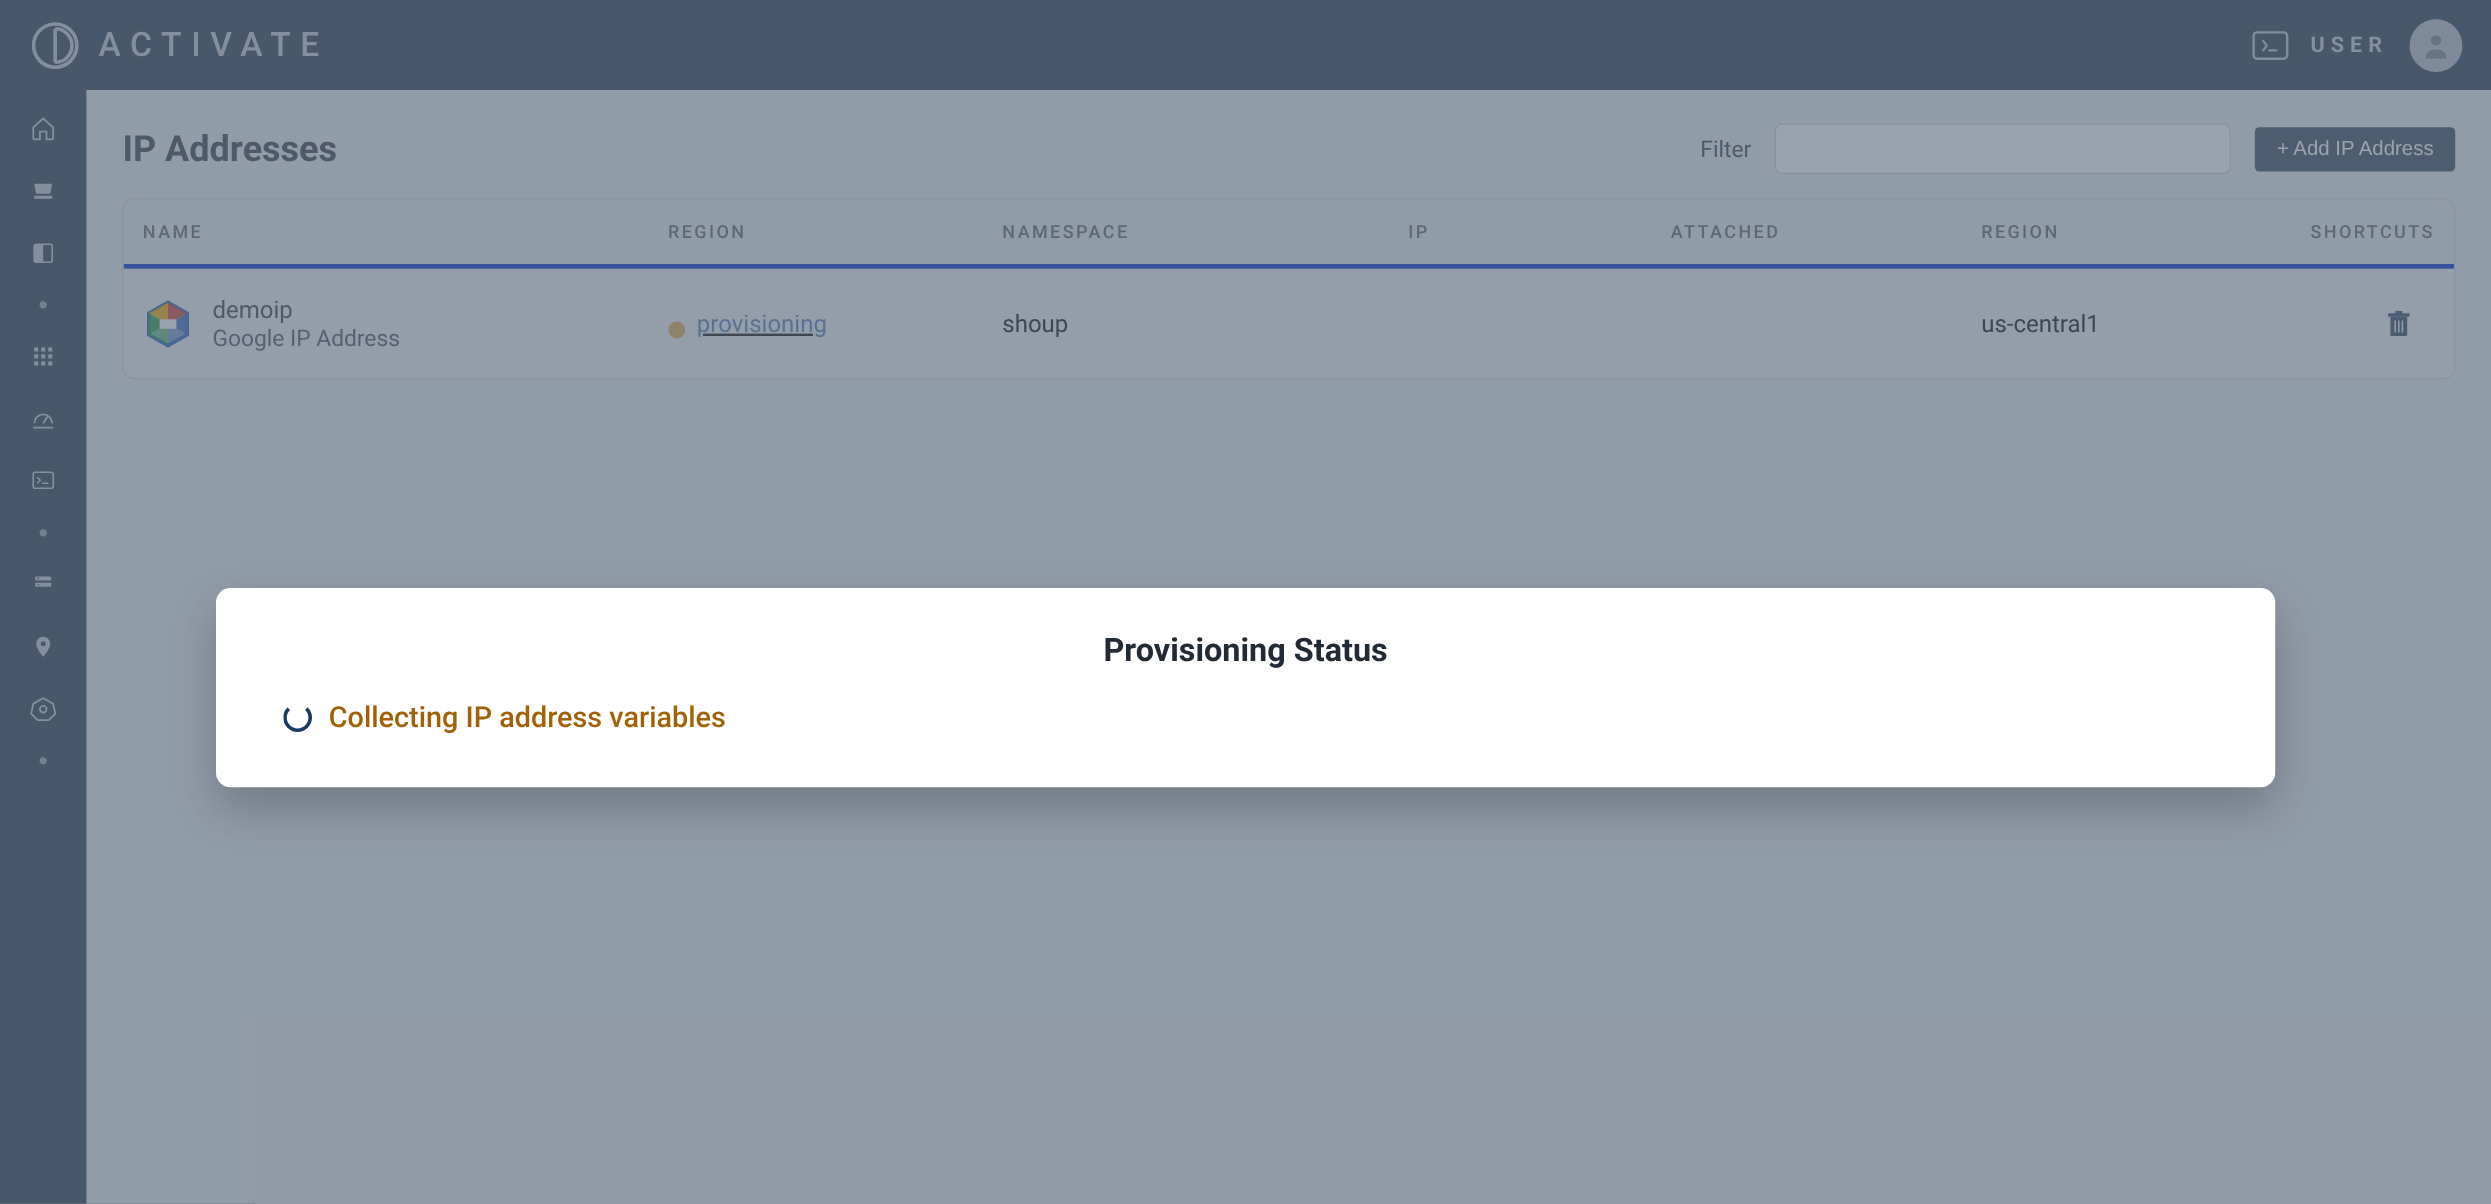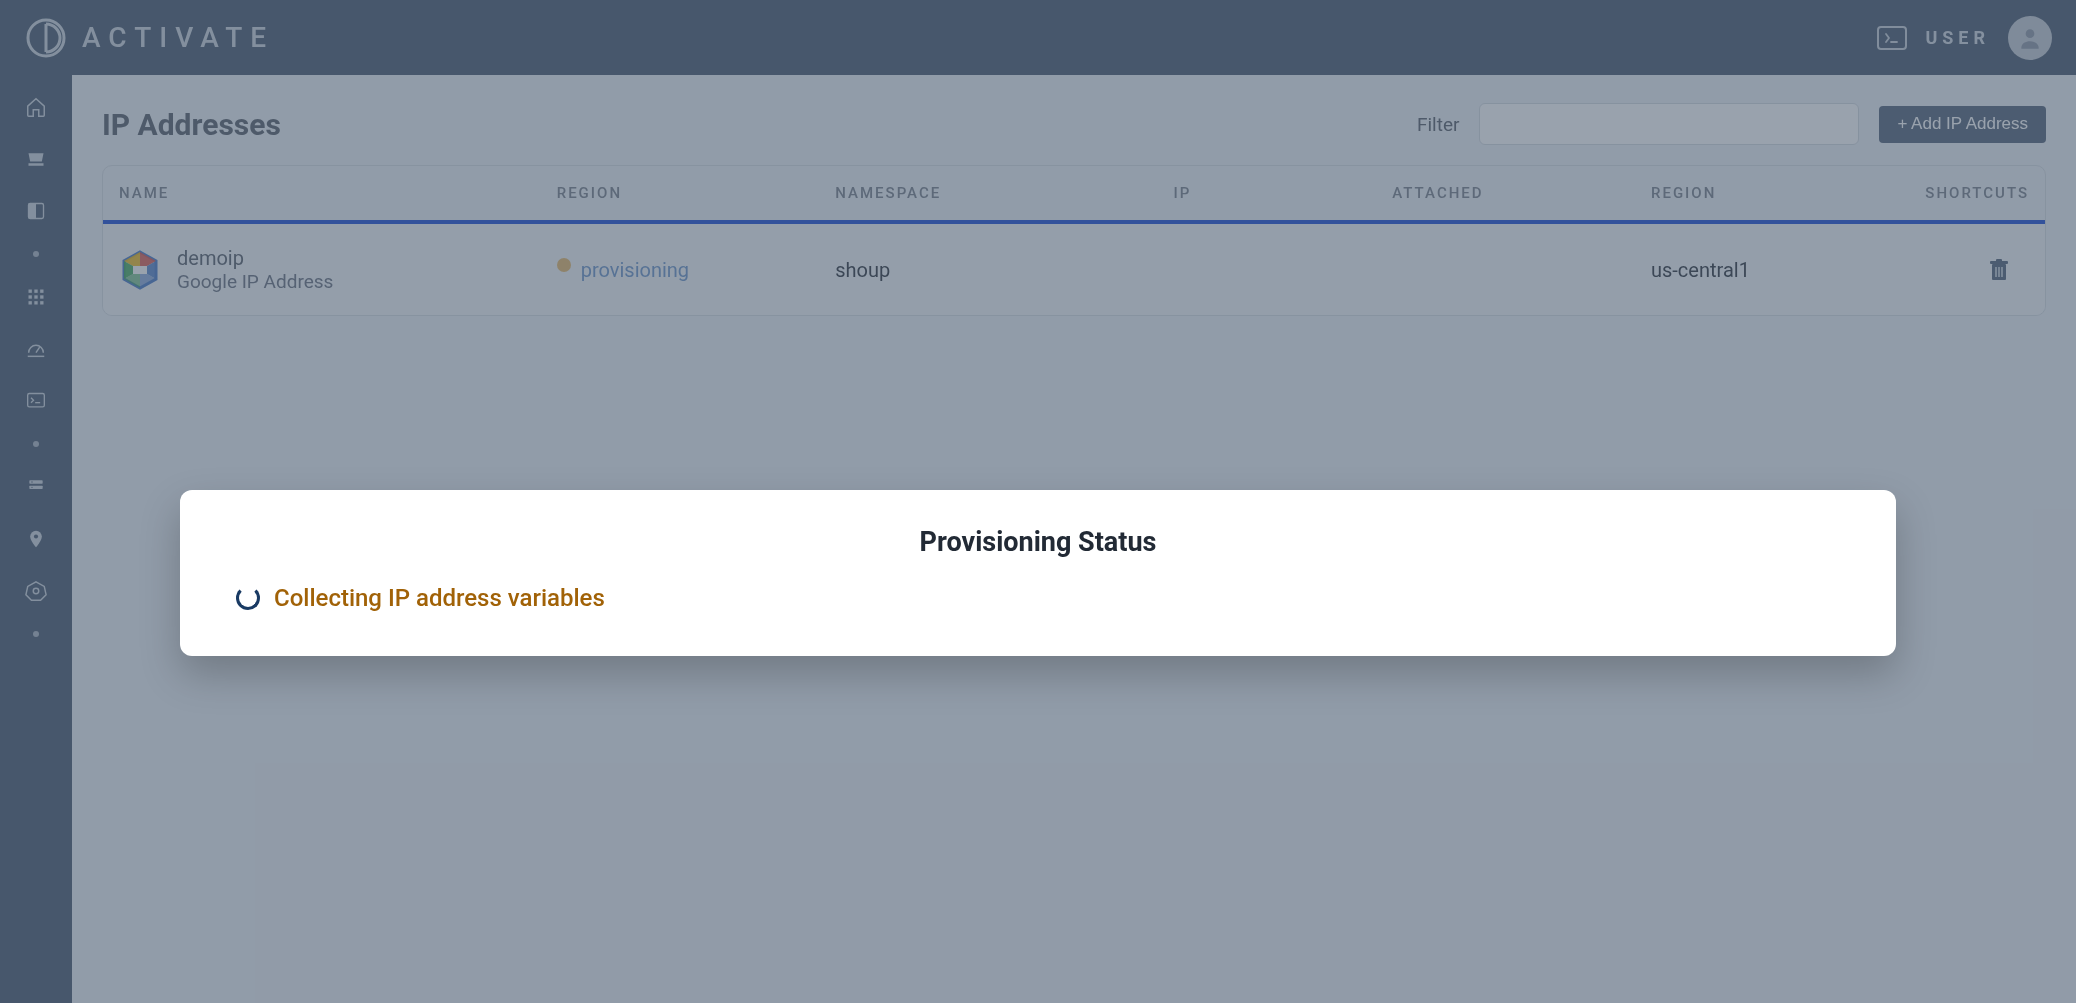--- a/index.html
+++ b/index.html
@@ -194,22 +194,23 @@
   .name-text .nm {
     font-size: 20px;
     color: #5a616b;
   }
   .name-text .sub {
     font-size: 19px;
     color: #6b7280;
   }
   .status-cell {
     display: flex;
-    align-items: flex-start;
+    align-items: flex-end;
     gap: 10px;
+    text-decoration: underline;
   }
   .status-dot {
     width: 14px; height: 14px; border-radius: 50%;
     background: #e7b96a;
   }
   .status-text {
     color: #6e96c9;
     font-size: 20px;
   }
   .trow .cell { font-size: 20px; color: #31373f; }

